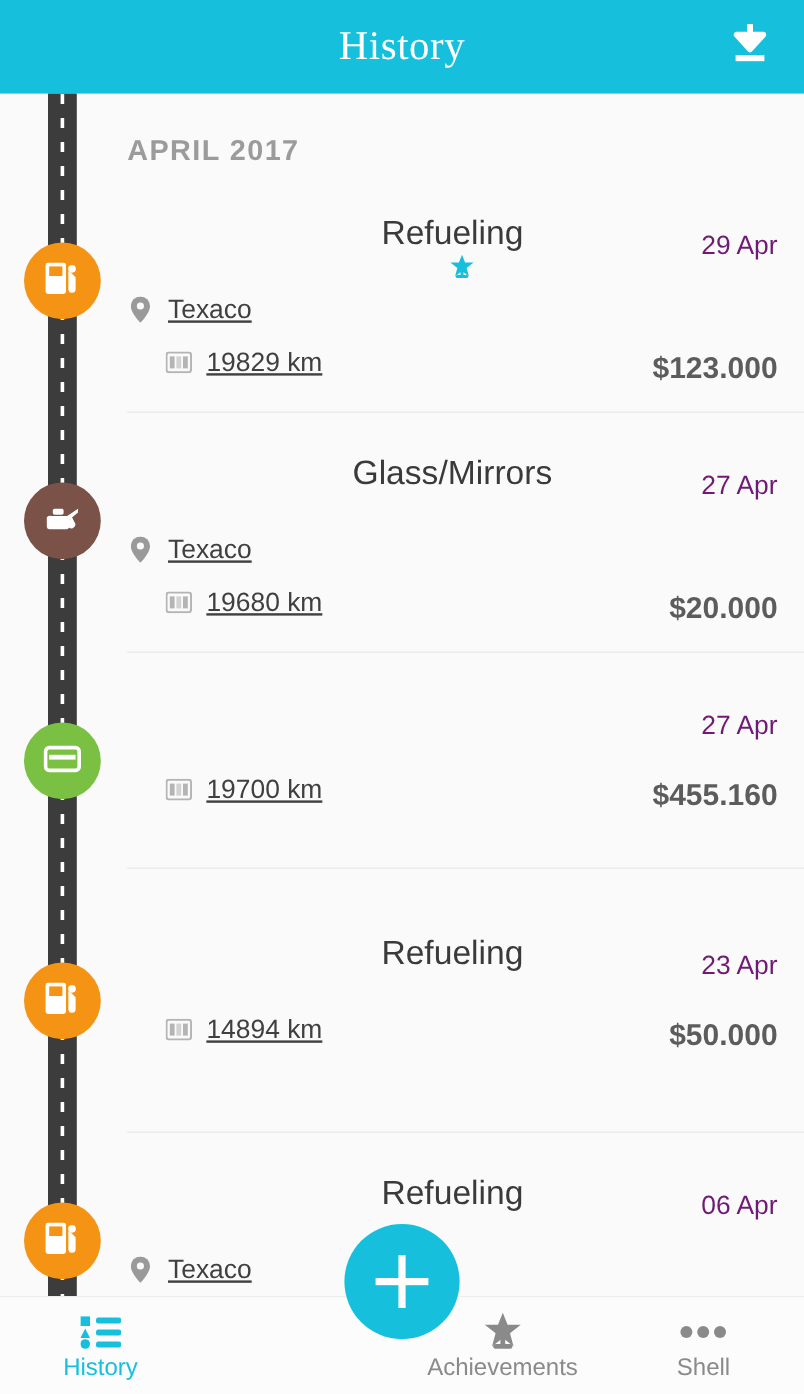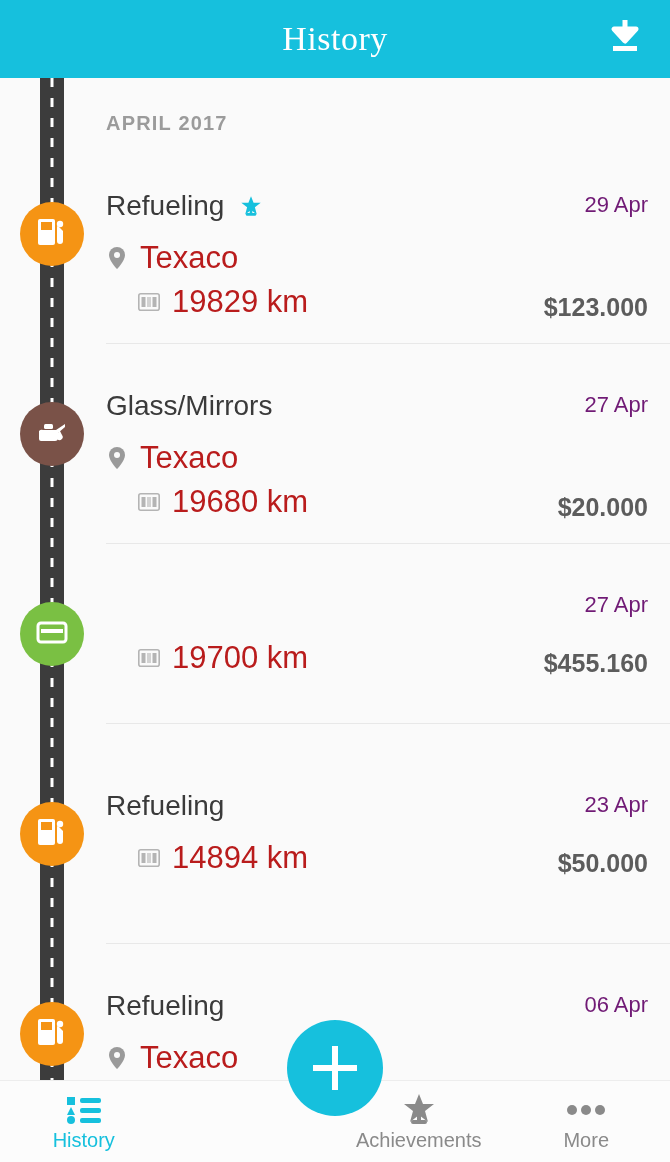--- a/index.html
+++ b/index.html
@@ -61,21 +61,21 @@
   
   .list {
     position: absolute;
     top: 78px; left: 0;
     width: 670px; height: 1002px;
     z-index: 2;
   }
   .month-label {
     position: absolute;
     left: 106px; top: 34px;
-    font-size: 20px; font-weight: bold;
+    font-size: 24px; font-weight: bold;
     color: #9b9b9b; letter-spacing: 1.2px;
   }
 
   .entry {
     position: absolute;
     left: 0; width: 670px;
     height: 200px;
   }
   .entry .badge {
     position: absolute;
@@ -85,20 +85,21 @@
     display: flex; align-items: center; justify-content: center;
     z-index: 3;
   }
   .entry .body {
     position: absolute;
     left: 106px; right: 22px; top: 0;
   }
   .row-title {
     display: flex; align-items: center;
     height: 56px;
+    flex-direction: column;
   }
   .title-text {
     font-size: 28px; color: #3a3a3a;
   }
   .trophy-badge {
     margin-left: 16px;
     display: inline-flex;
   }
   .date {
     position: absolute;
@@ -109,21 +110,21 @@
     display: flex; align-items: center;
     height: 40px;
     margin-top: 4px;
   }
   .meta-icon {
     width: 22px; height: 22px;
     display: inline-flex; align-items: center; justify-content: center;
     margin-right: 12px;
   }
   .meta-text {
-    font-size: 31px; color: #b91c1c;
+    font-size: 22px; color: #404040; text-decoration: underline;
   }
   .amount {
     position: absolute;
     right: 0; bottom: 0;
     font-size: 25px; font-weight: bold; color: #5c5c5c;
     white-space: nowrap;
   }
   .meta-wrap { position: relative; margin-left: 32px; }
   .divider {
     position: absolute;
@@ -407,21 +408,21 @@
     </div>
 
     <div class="nav-item">
       <span class="nav-icon">
         <svg width="40" height="30" viewBox="0 0 40 30">
           <circle cx="6" cy="15" r="5" fill="#8a8a8a"></circle>
           <circle cx="20" cy="15" r="5" fill="#8a8a8a"></circle>
           <circle cx="34" cy="15" r="5" fill="#8a8a8a"></circle>
         </svg>
       </span>
-      <span class="nav-label">More</span>
+      <span class="nav-label">Shell</span>
     </div>
   </div>
 
   <div class="fab">
     <span class="fab-plus"></span>
   </div>
 
 </div>
 
 </body></html>

